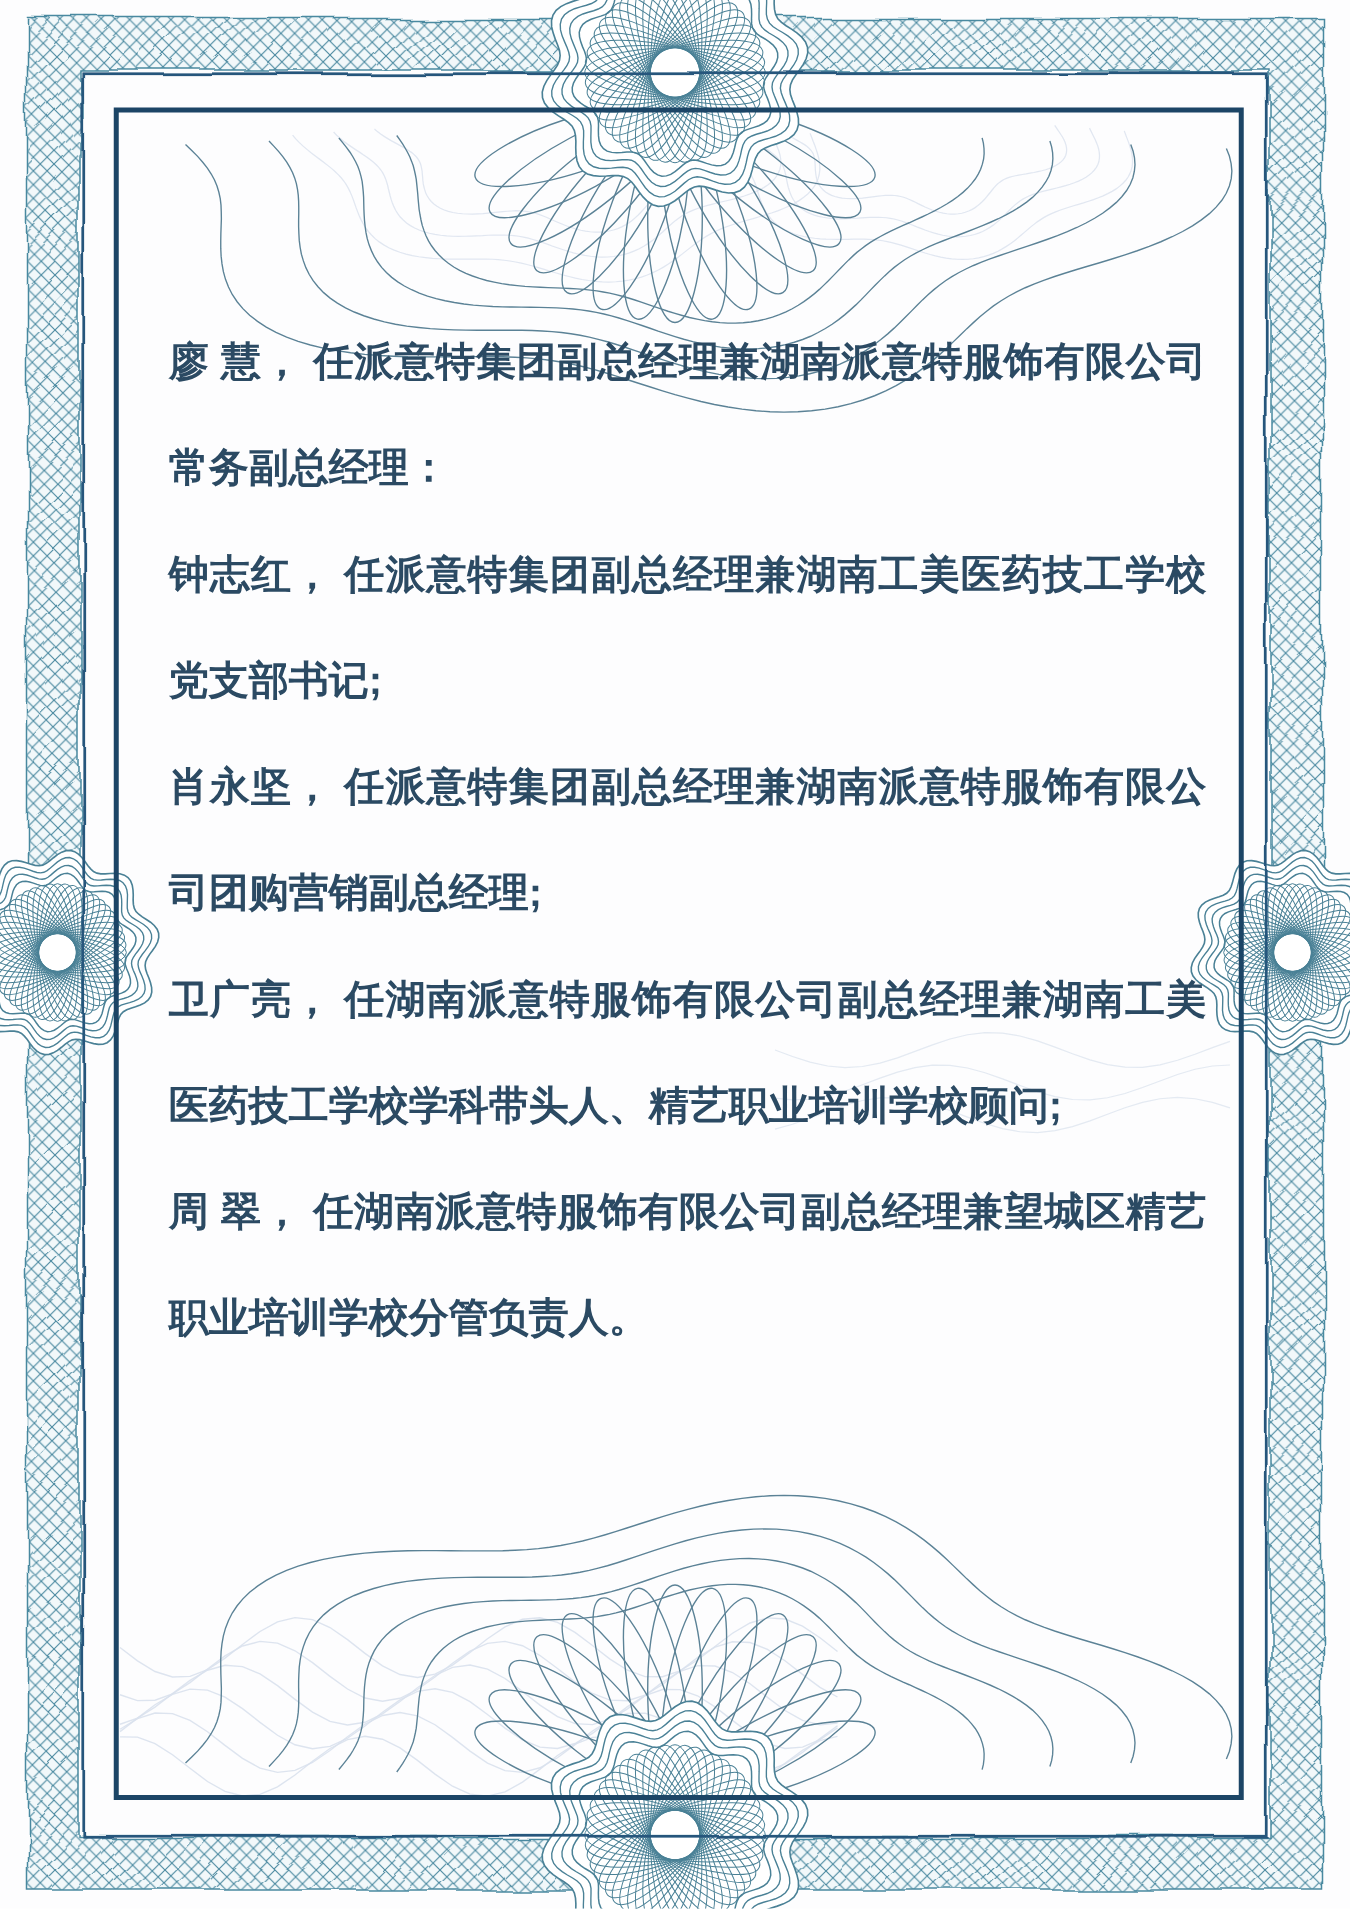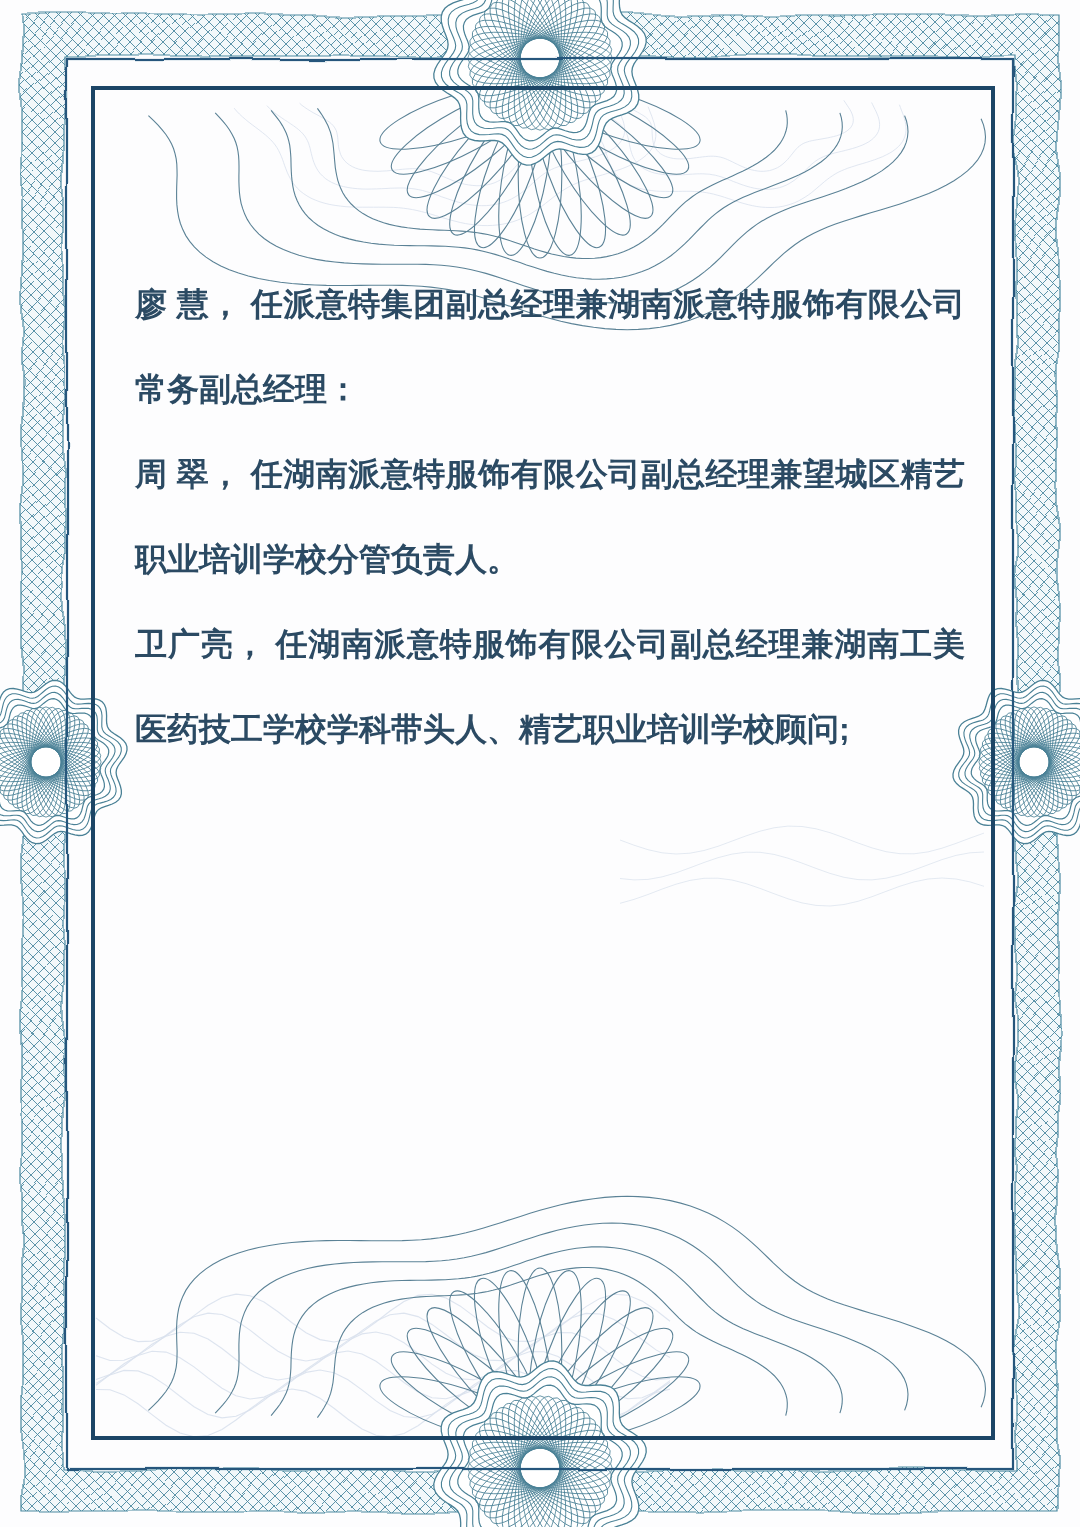--- a/index.html
+++ b/index.html
@@ -6,21 +6,21 @@
   #page{
     position:relative;
     width:1080px;height:1527px;
     background:#fdfdfe;
     overflow:hidden;
     font-family:"Liberation Sans", sans-serif;
   }
   #deco{position:absolute;left:0;top:0;width:1080px;height:1527px;}
   #content{
     position:absolute;
-    left:135px;top:262px;width:830px;
+    left:135px;top:247px;width:830px;
     z-index:4;
   }
   #content p{
     margin:0;
     font-size:32px;
     line-height:85px;
     font-weight:700;
     color:#2b4a63;
     text-align:justify;
     letter-spacing:0;
@@ -241,20 +241,22 @@
       </g>
 
     <rect x="67" y="59" width="946" height="1410" fill="none" stroke="#27567c" stroke-width="2.2" filter="url(#wavy2)"></rect>
 
     <rect x="93" y="88" width="900" height="1350" fill="none" stroke="#1c4566" stroke-width="4"></rect>
   </svg>
 
   <div id="content">
   <p><span class="nm">廖 慧，</span><span>任派意特集团副总经理兼湖南派意特服饰有限公司常务副总经理：</span></p>
 
-
-
+  <p><span class="nm">钟志红，</span><span>任派意特集团副总经理兼湖南工美医药技工学校党支部书记;</span></p>
+
+
+  <p><span class="nm">肖永坚，</span><span>任派意特集团副总经理兼湖南派意特服饰有限公司团购营销副总经理;</span></p>
+
+  <p><span class="nm">卫广亮，</span><span>任湖南派意特服饰有限公司副总经理兼湖南工美医药技工学校学科带头人、精艺职业培训学校顾问;</span></p>
 
   <p><span class="nm">周 翠，</span><span>任湖南派意特服饰有限公司副总经理兼望城区精艺职业培训学校分管负责人。</span></p>
-
-  <p><span class="nm">卫广亮，</span><span>任湖南派意特服饰有限公司副总经理兼湖南工美医药技工学校学科带头人、精艺职业培训学校顾问;</span></p>
 </div>
 </div>
 
 </body></html>

